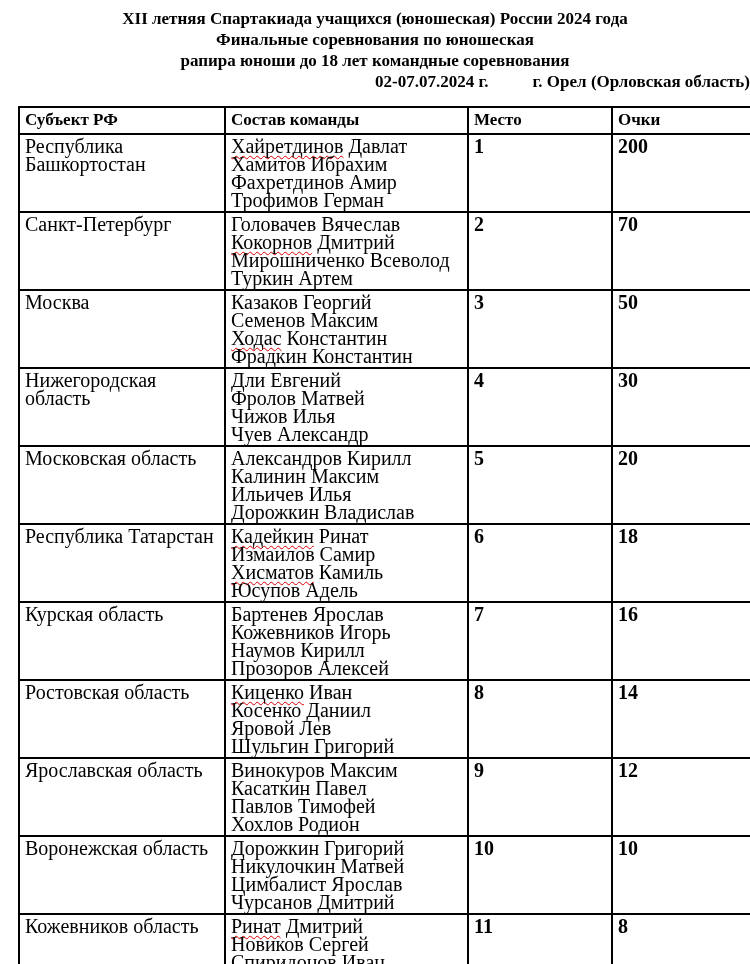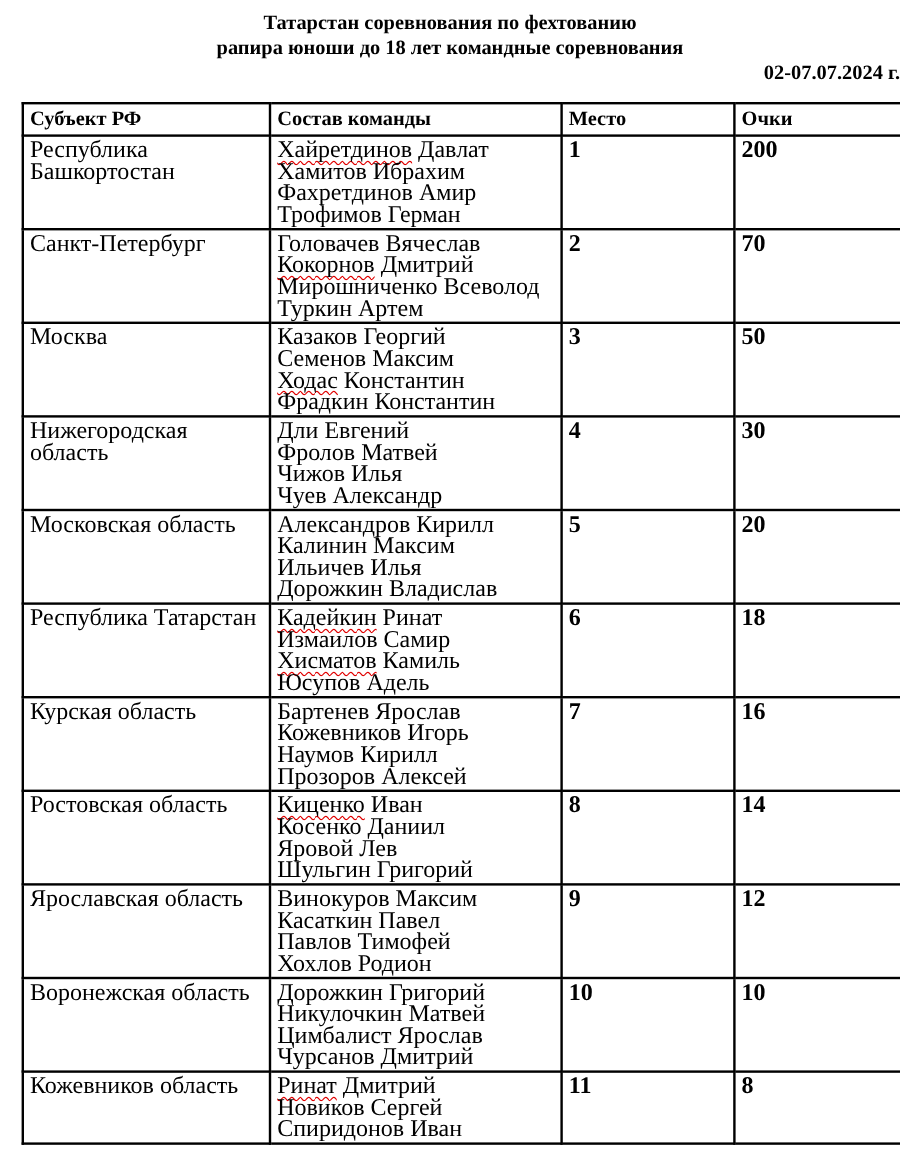--- a/index.html
+++ b/index.html
@@ -67,24 +67,26 @@
     text-underline-offset: 2px;
     text-decoration-skip-ink: none;
   }
 </style>
 </head>
 <body>
 
 <div class="page">
 
   <div class="titles">
-    <div>Татарстан соревнования по фехтованию</div>
+    <div>XII летняя Спартакиада учащихся (юношеская) России 2024 года</div>
+    <div>Финальные соревнования по юношеская</div>
     <div>рапира юноши до 18 лет командные соревнования</div>
     <div class="date-line">
       <span>02-07.07.2024 г.</span>
+      <span>г. Орел (Орловская область)</span>
     </div>
   </div>
 
   <table class="results">
     <colgroup>
       <col style="width:206px">
       <col style="width:243px">
       <col style="width:144px">
       <col style="width:141px">
     </colgroup>

